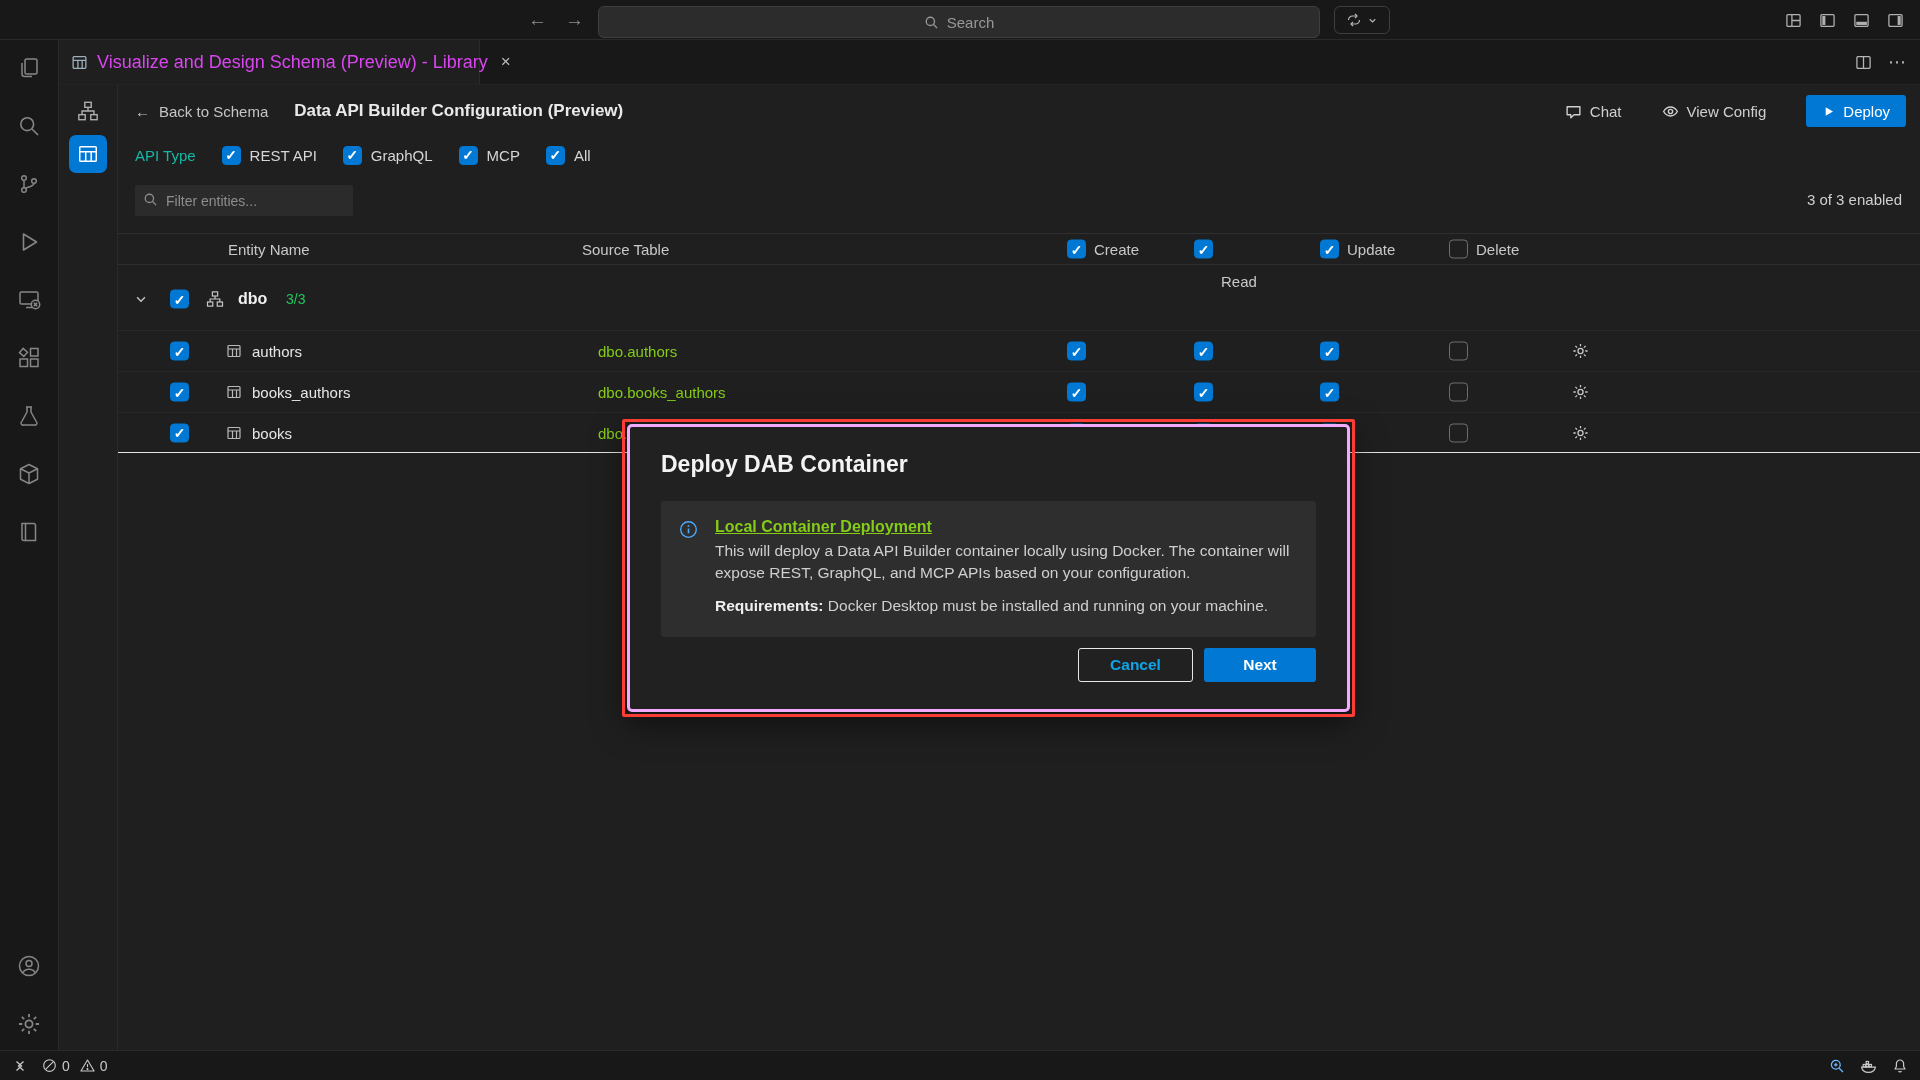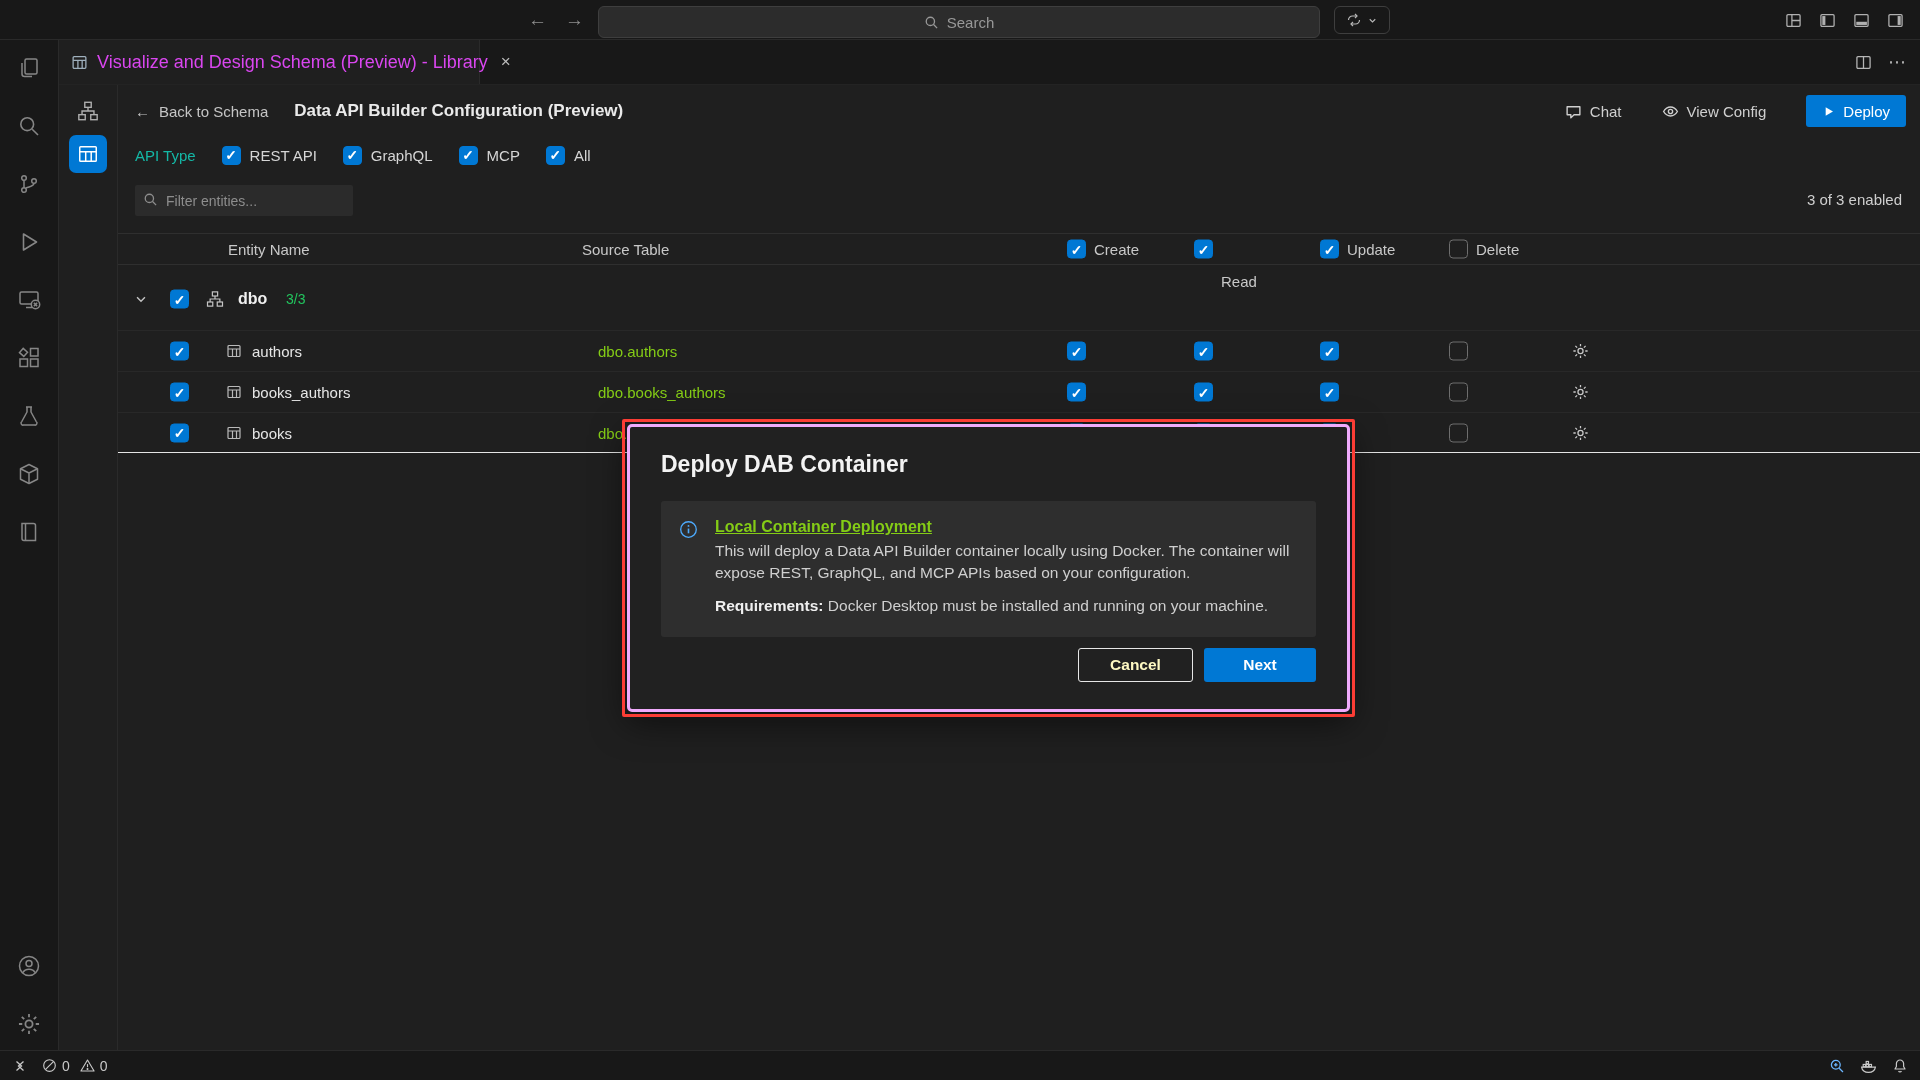--- a/index.html
+++ b/index.html
@@ -82,21 +82,21 @@
   
   .dialog { position:absolute; left:627px; top:424px; width:723px; height:288px; background:#212121; border:3px solid #f0abfc; border-radius:5px; box-shadow:0 10px 34px rgba(0,0,0,.55); z-index:10; }
   .dlg-title { position:absolute; left:31px; top:24px; font-size:23px; font-weight:bold; color:#f3f3f3; }
   .info-panel { position:absolute; left:31px; right:31px; top:74px; height:136px; background:#2e2e2e; border-radius:3px; padding:17px 20px 0 18px; display:flex; gap:17px; }
   .info-icon { flex:none; margin-top:2px; }
   .info-heading { font-size:16px; font-weight:bold; color:#84cc16;text-decoration:underline; }
   .info-body { margin-top:4px; font-size:15.5px; line-height:1.45; color:#cfcfcf; }
   .info-req { margin-top:12px; font-size:15.5px; color:#cfcfcf; }
   .info-req strong { color:#efefef; }
   .dlg-buttons { position:absolute; right:31px; top:221px; display:flex; gap:11px; }
-  .btn-cancel { width:115px; height:34px; background:transparent; border:1px solid #e6e6e6; border-radius:3px; color:#fef9c3; font-size:15.5px; font-weight:bold; font-family:inherit; }
+  .btn-cancel { width:115px; height:34px; background:transparent; border:1px solid #e6e6e6; border-radius:3px; color:#0ea5e9; font-size:15.5px; font-weight:bold; font-family:inherit; }
   .btn-next { width:112px; height:34px; background:#0078d4; border:none; border-radius:3px; color:#fff; font-size:15.5px; font-weight:bold; font-family:inherit; }
   .annotation-box { position:absolute; left:622px; top:419px; width:733px; height:298px; border:3px solid #fb3d35; border-radius:2px; z-index:11; pointer-events:none; }
 
   
   .statusbar { position:absolute; left:0; right:0; bottom:0; height:30px; background:#181818; border-top:1px solid #2a2a2a; display:flex; align-items:center; padding:0 12px; color:#c8c8c8; font-size:14px; }
   .sb-left { display:flex; align-items:center; gap:14px; }
   .problems { display:flex; align-items:center; gap:5px; }
   .sb-right { margin-left:auto; display:flex; align-items:center; gap:15px; }
 </style>
 </head>

